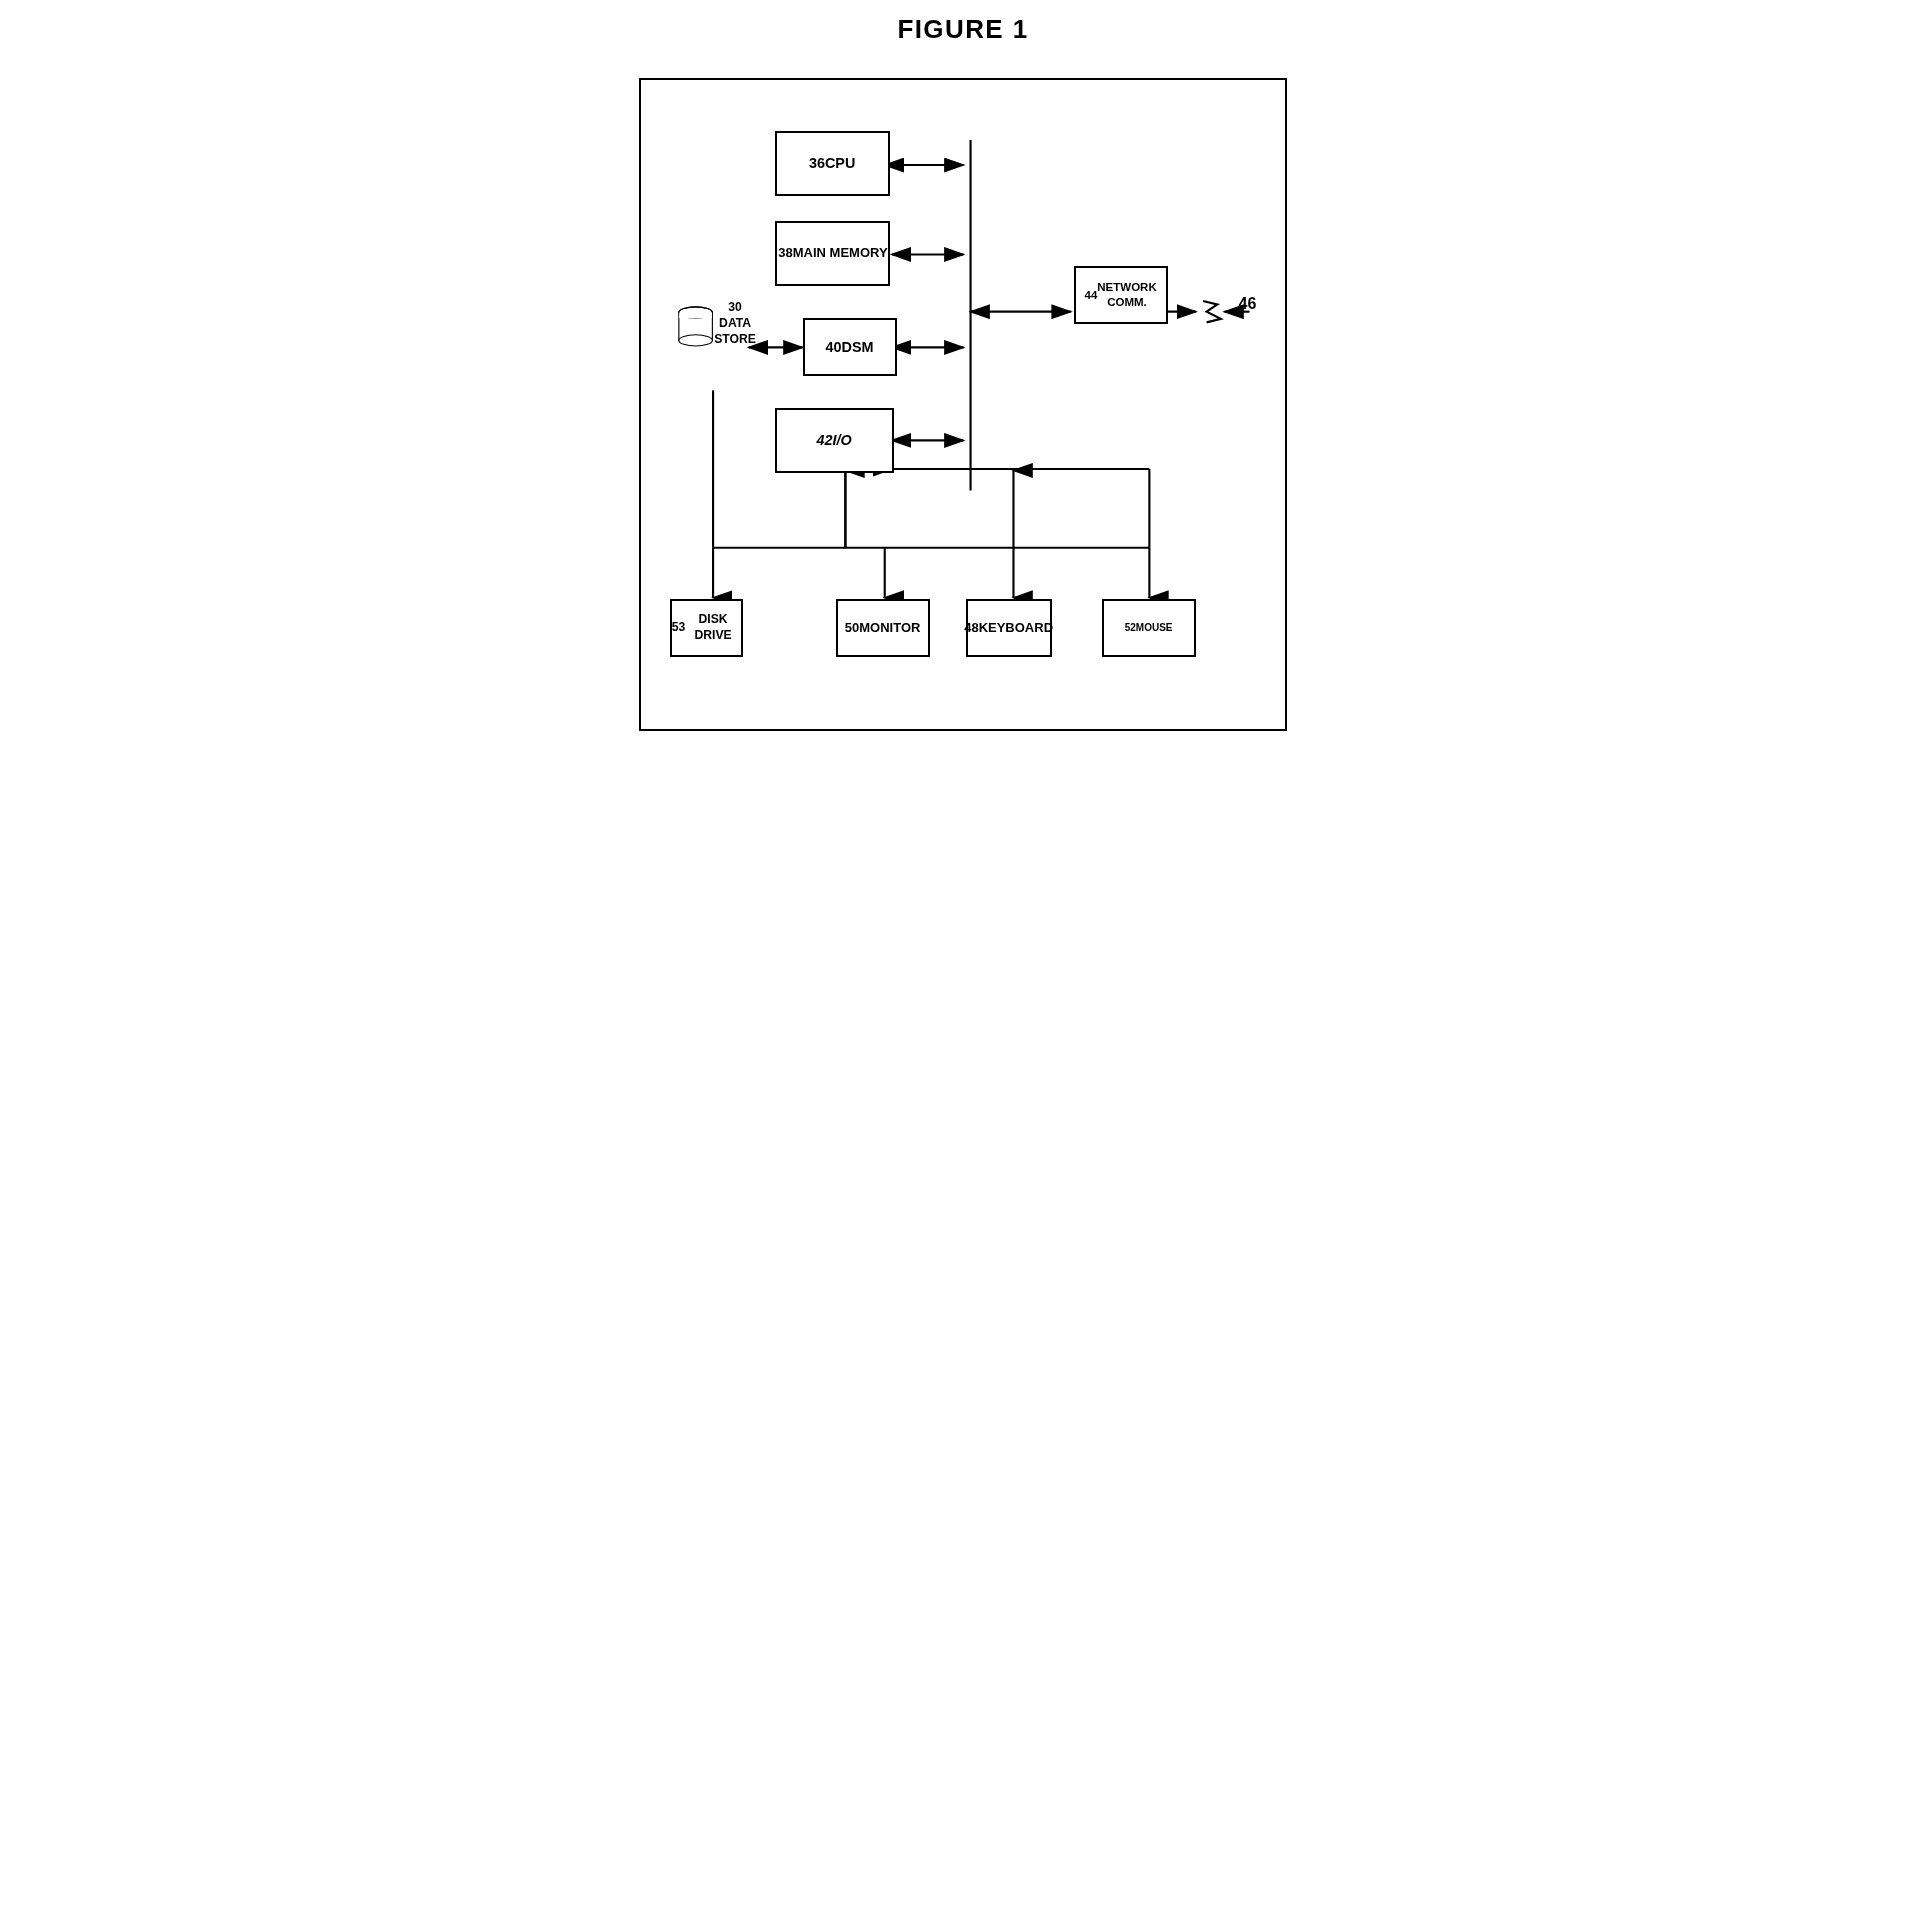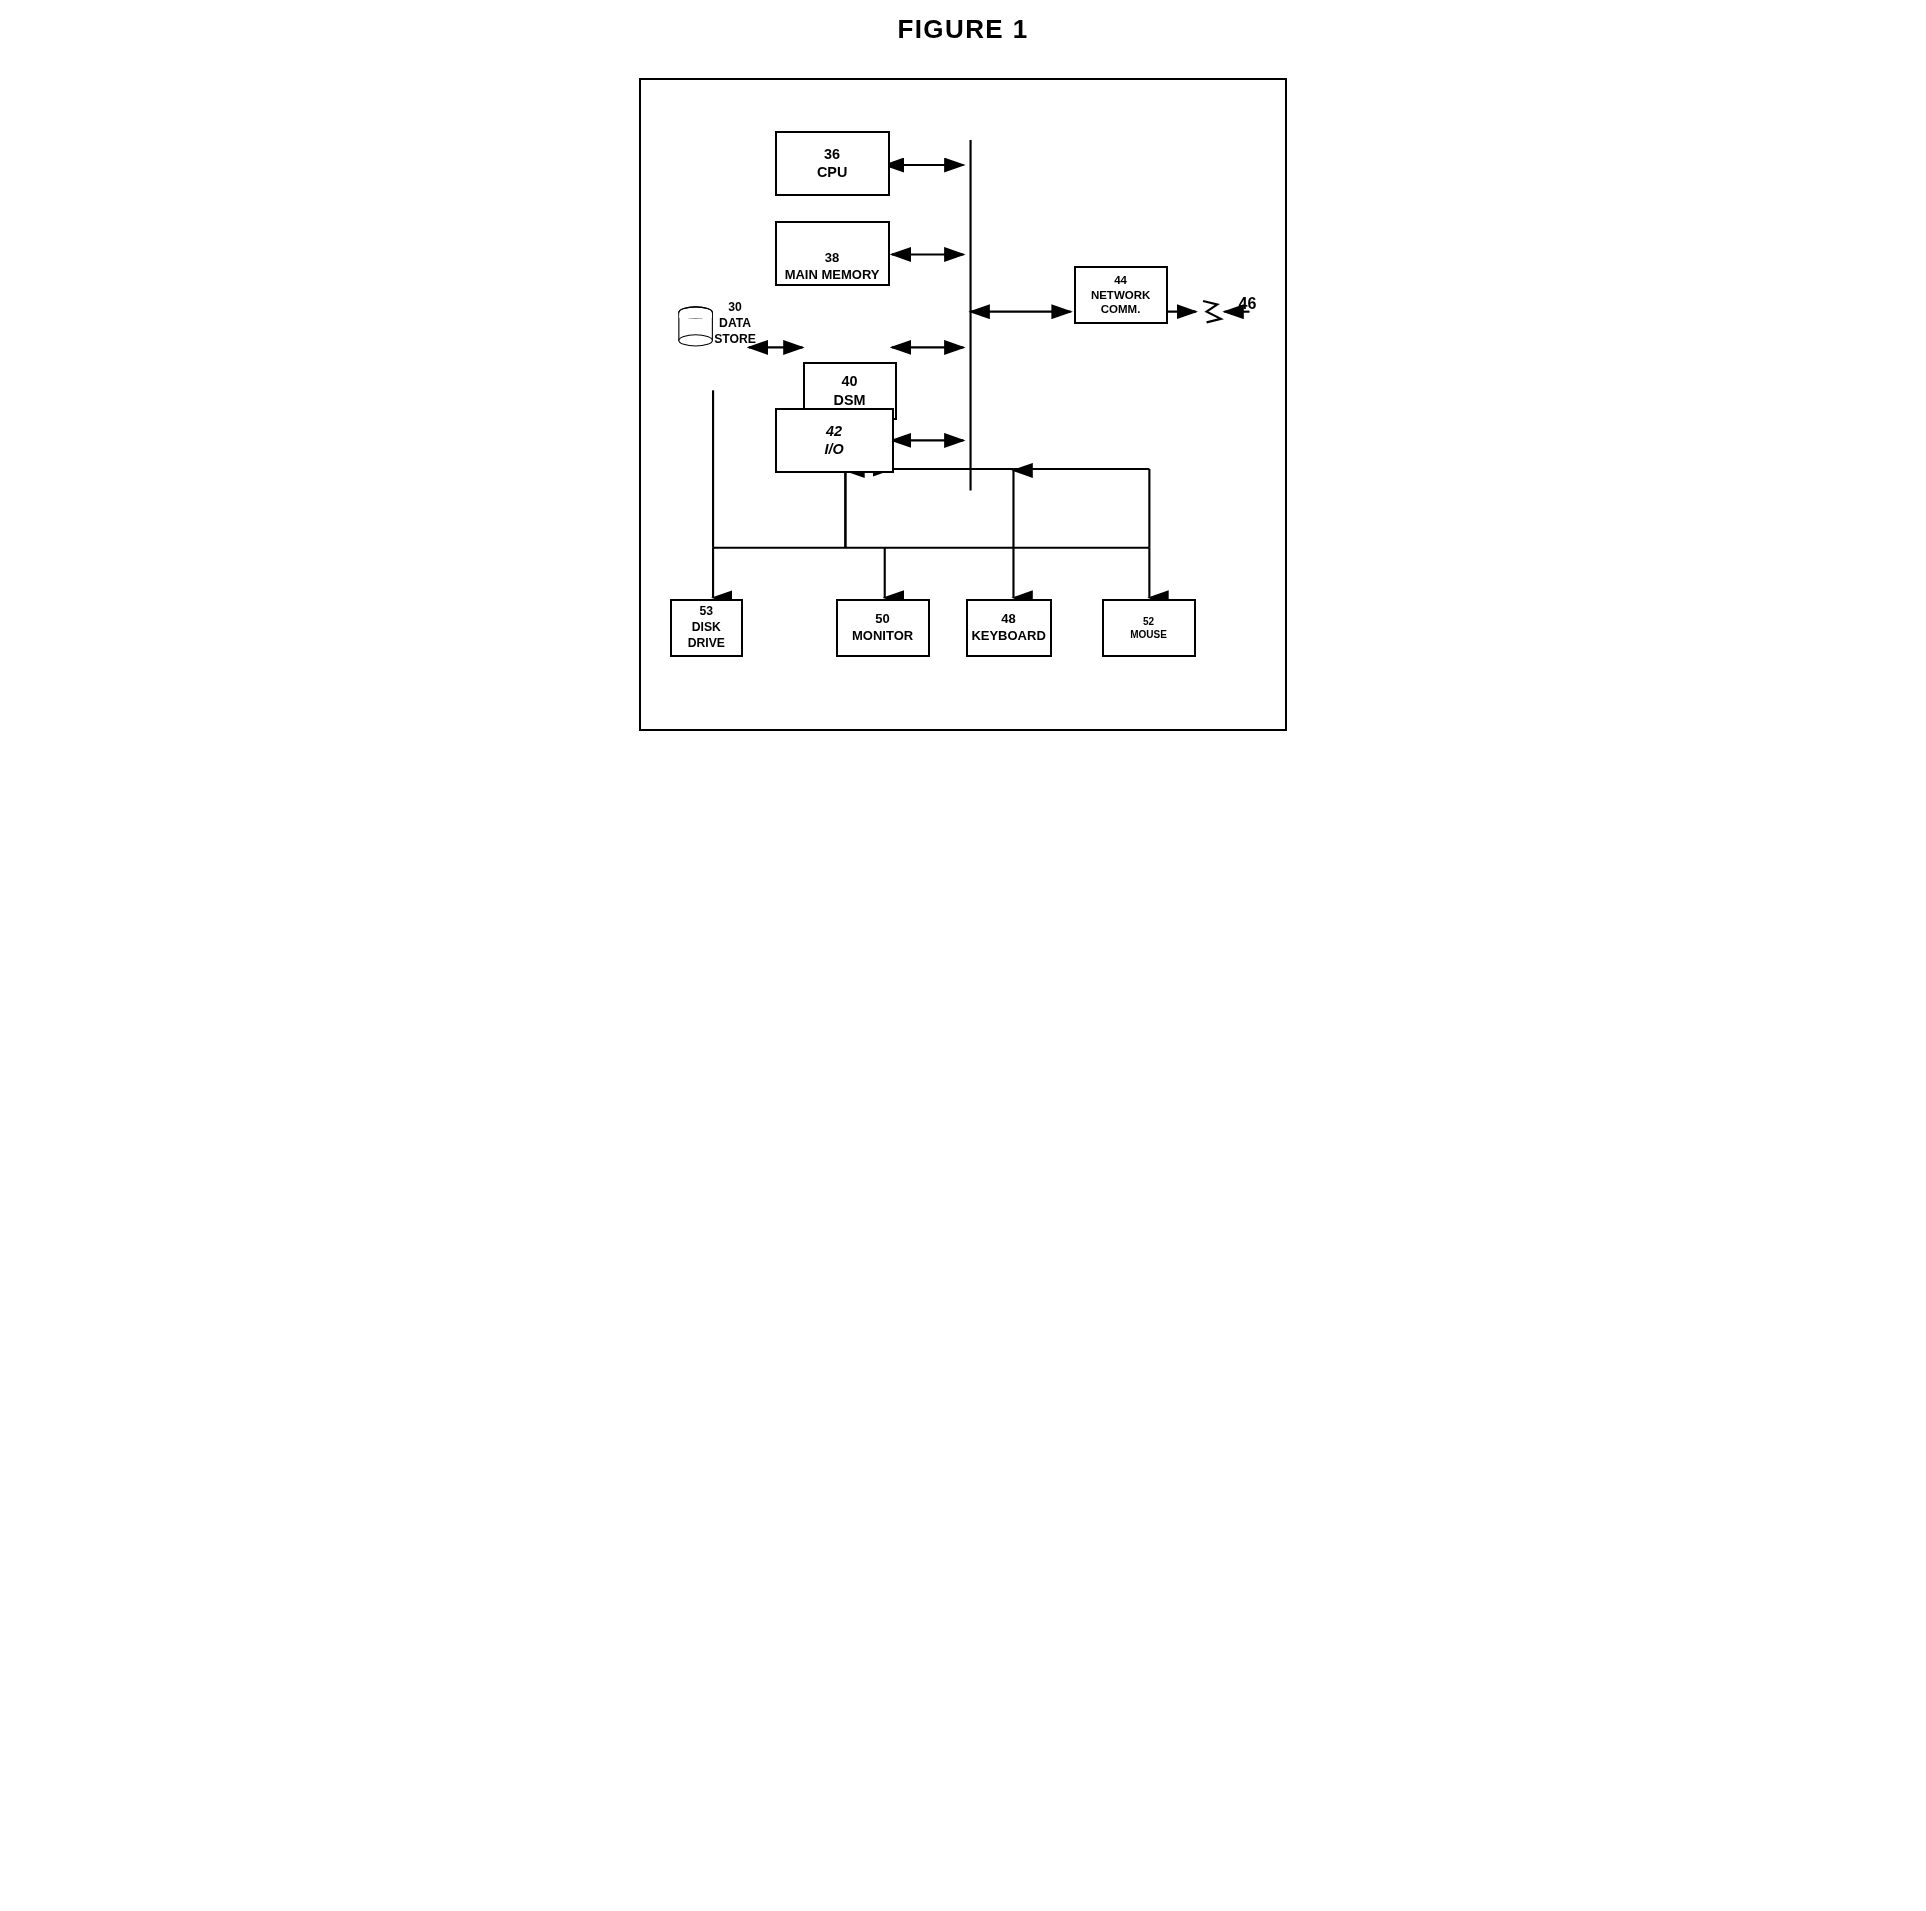--- a/index.html
+++ b/index.html
@@ -27,21 +27,21 @@
       border: 2.2px solid #000;
       padding: 21.6px 21.6px 36px 21.6px;
       position: relative;
       background: #fff;
     }
     
     .box {
       border: 2.2px solid #000;
       background: #fff;
       display: flex;
-      flex-direction: column;
+      flex-direction: row;
       align-items: center;
       justify-content: center;
       text-align: center;
       font-size: 13px;
       font-weight: bold;
       position: absolute;
       line-height: 1.3;
     }
     
     .diagram-svg {
@@ -142,21 +142,21 @@
       <div class="box" style="left: 112px; top: 29px; width: 115px; height: 65px; font-size: 14.4px;">
         <span>36</span>
         <span>CPU</span>
       </div>
 
       <div class="box" style="left: 112px; top: 119px; width: 115px; height: 65px; font-size: 13px; justify-content: flex-end;">
         <span>38</span>
         <span>MAIN MEMORY</span>
       </div>
 
-      <div class="box" style="left: 140px; top: 216px; width: 94px; height: 58px; font-size: 14.4px; margin-top: 44px;">
+      <div class="box" style="left: 140px; top: 216px; width: 94px; height: 58px; font-size: 14.4px;">
         <span>40</span>
         <span>DSM</span>
       </div>
 
       <div class="box" style="left: 112px; top: 306px; width: 119px; height: 65px; font-size: 14.4px; font-style: italic;">
         <span>42</span>
         <span>I/O</span>
       </div>
 
       <div class="box" style="left: 411px; top: 164px; width: 94px; height: 58px; font-size: 11.5px; white-space: pre-line;">

